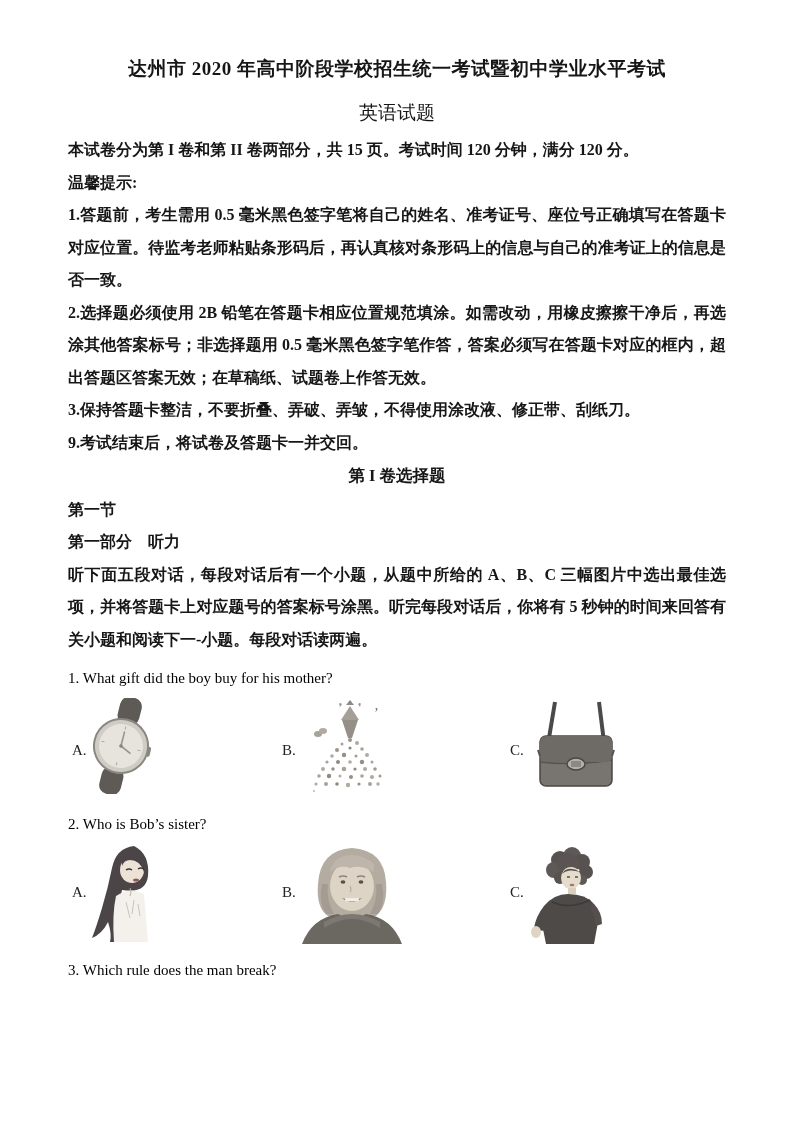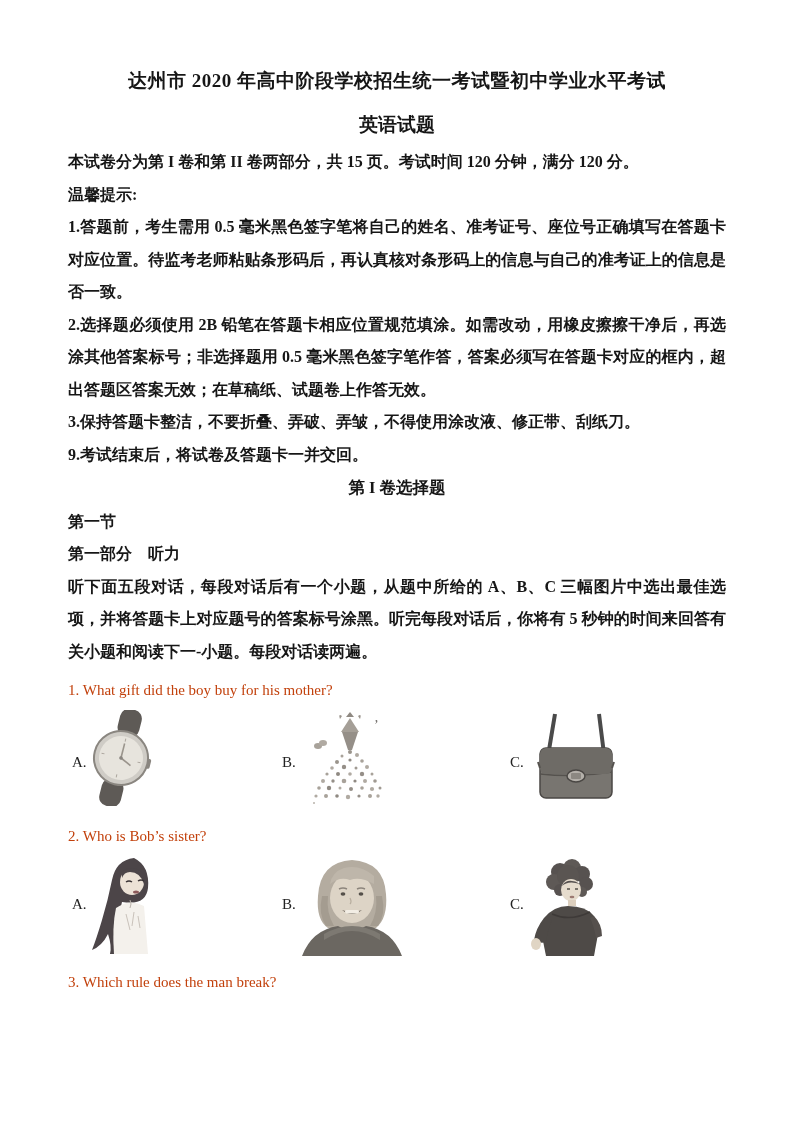--- a/index.html
+++ b/index.html
@@ -11,34 +11,34 @@
   }
   .page {
     position: relative;
     width: 793px; height: 1122px;
     background: #ffffff;
     overflow: hidden;
     color: #161616;
   }
   .content {
     position: absolute;
-    left: 68px; top: 66px;
+    left: 68px; top: 54px;
     width: 658px;
   }
   .doc-title {
     font-size: 19px;
     font-weight: bold;
     text-align: center;
     line-height: 30px;
     margin: 0;
     letter-spacing: 0.5px;
   }
   .doc-subtitle {
     font-size: 19px;
-    font-weight: bold;
+    font-weight: normal;
     text-align: center;
     line-height: 30px;
     margin: 14px 0 6px 0;
   }
   .cn {
     font-size: 16px;
     font-weight: bold;
     line-height: 32.5px;
     text-align: justify;
     margin: 0;
@@ -49,21 +49,21 @@
     font-weight: bold;
     text-align: center;
     line-height: 32.5px;
     margin: 1px;
   }
   .q-text {
     font-size: 15px;
     font-weight: normal;
     line-height: 20px;
     margin: 12px 0 0 0;
-    color: #c2410c;
+    color: #000000;
   }
   .option-row {
     position: relative;
     height: 106px;
     margin-top: 8px;
   }
   .option-label {
     position: absolute;
     font-size: 15px;
     color: #222;

